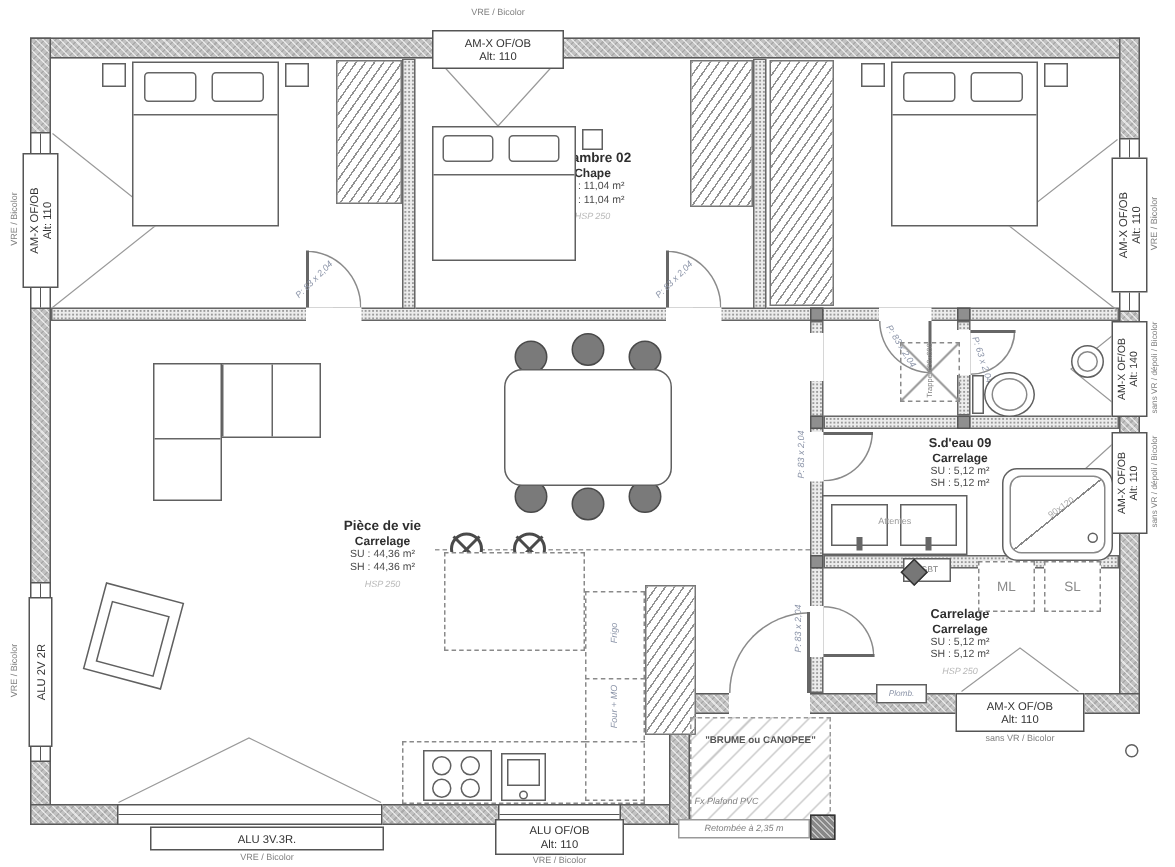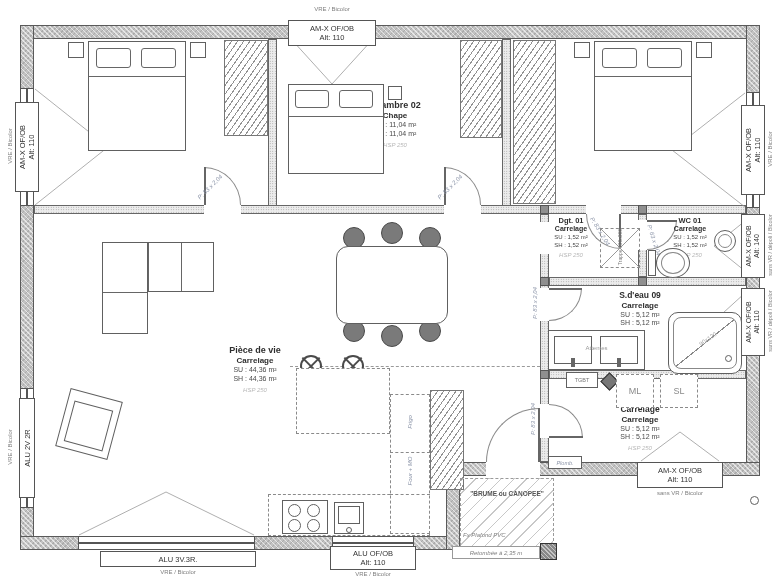--- a/index.html
+++ b/index.html
@@ -37,21 +37,21 @@
   .arc{position:absolute;box-sizing:border-box;}
   .leaf{position:absolute;background:#666;}
   .iline{position:absolute;background:#666;}
   .dlabel{position:absolute;font-size:6px;font-style:italic;color:#8b94a8;white-space:nowrap;text-align:center;}
   .chair{position:absolute;width:22px;height:22px;border-radius:50%;background:#7a7a7a;border:1px solid #4a4a4a;box-sizing:border-box;}
   .spot{position:absolute;width:22px;height:22px;border-radius:50%;border:2px solid #4a4a4a;background:#fff;box-sizing:border-box;}
   .spot:before,.spot:after{content:"";position:absolute;left:50%;top:50%;width:24px;height:1.6px;background:#4a4a4a;}
   .spot:before{transform:translate(-50%,-50%) rotate(45deg);}
   .spot:after{transform:translate(-50%,-50%) rotate(-45deg);}
   .pillow{position:absolute;background:#fff;border:1px solid #666;border-radius:3px;box-sizing:border-box;}
-  .eqlabel{font-size:9px;color:#8a8a8a;display:flex;align-items:center;justify-content:center;}
+  .eqlabel{font-size:9px;color:#8a8a8a;display:flex;align-items:center;justify-content:center;margin-left:36px;}
   .xbox{background-image:linear-gradient(to bottom right,transparent 49%,#999 49%,#999 51%,transparent 51%),
         linear-gradient(to top right,transparent 49%,#999 49%,#999 51%,transparent 51%);}
 </style>
 </head>
 <body>
 
 <div id="plan">
 
   <div class="wext" style="left:20px;top:25px;width:740px;height:14px"></div>
   <div class="wext" style="left:20px;top:25px;width:14px;height:525px"></div>
@@ -195,34 +195,20 @@
     <div class="fin">Chape</div>
     <div class="ar">SU : 11,04 m²</div>
     <div class="ar">SH : 11,04 m²</div>
     <div class="hsp">HSP 250</div>
   </div>
   <div class="room-label" style="left:582px;top:100px;width:110px">
     <div class="nm">Chambre 03</div>
     <div class="fin">Chape</div>
     <div class="ar">SU : 11,32 m²</div>
     <div class="ar">SH : 11,32 m²</div>
-    <div class="hsp">HSP 250</div>
-  </div>
-  <div class="room-label sm" style="left:541px;top:216px;width:60px">
-    <div class="nm">Dgt. 01</div>
-    <div class="fin">Carrelage</div>
-    <div class="ar">SU : 1,52 m²</div>
-    <div class="ar">SH : 1,52 m²</div>
-    <div class="hsp">HSP 250</div>
-  </div>
-  <div class="room-label sm" style="left:660px;top:216px;width:60px">
-    <div class="nm">WC 01</div>
-    <div class="fin">Carrelage</div>
-    <div class="ar">SU : 1,52 m²</div>
-    <div class="ar">SH : 1,52 m²</div>
     <div class="hsp">HSP 250</div>
   </div>
   <div class="room-label sm" style="left:595px;top:290px;width:90px">
     <div class="nm" style="font-size:8.5px">S.d'eau 09</div>
     <div class="fin" style="font-size:8px">Carrelage</div>
     <div class="ar" style="font-size:7px">SU : 5,12 m²</div>
     <div class="ar" style="font-size:7px">SH : 5,12 m²</div>
   </div>
   <div class="room-label" style="left:596px;top:404px;width:88px">
     <div class="nm" style="font-size:8.5px">Carrelage</div>

